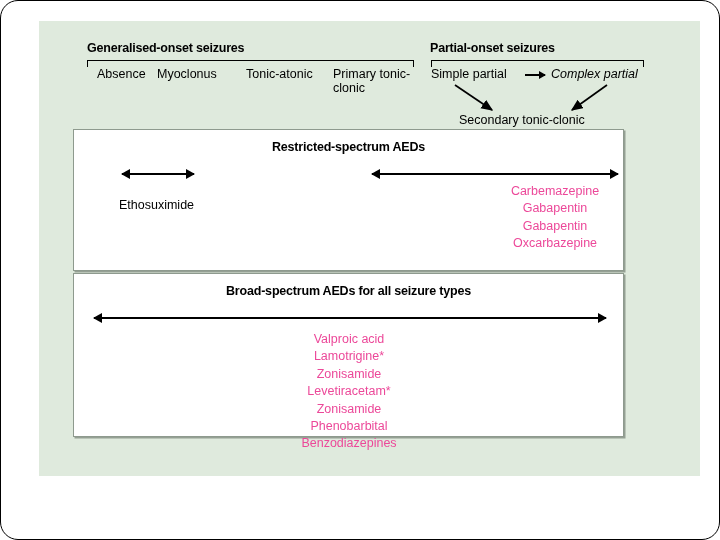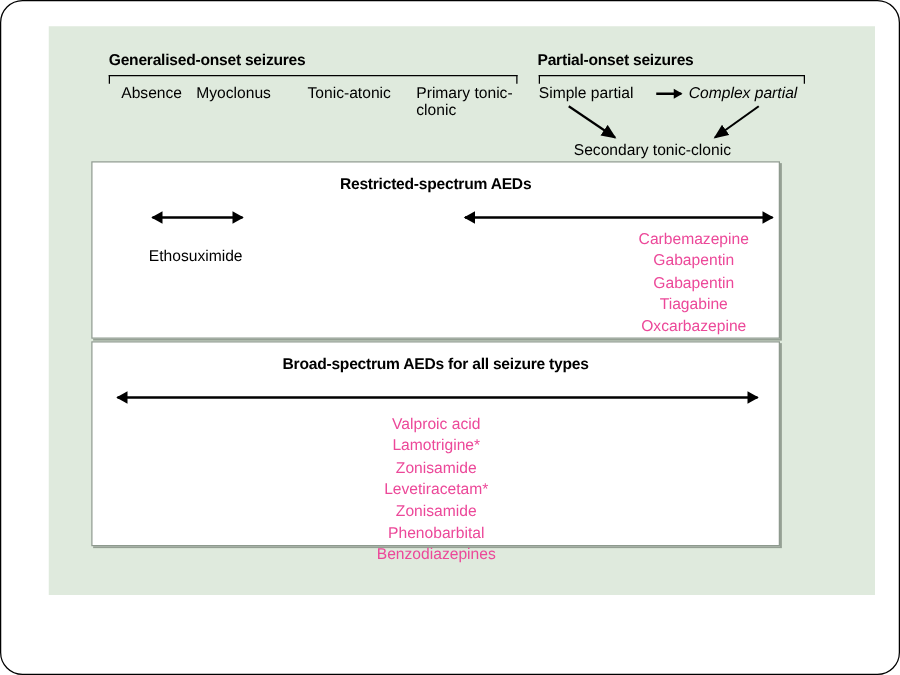--- a/index.html
+++ b/index.html
@@ -172,21 +172,20 @@
       <div class="dbl-arrow" style="left:48px;top:43px;width:72px;"></div>
 
       <div class="label-under" style="left:45px;top:68px;">Ethosuximide</div>
 
       <div class="dbl-arrow" style="left:298px;top:43px;width:246px;"></div>
 
       <div class="drug-col" style="left:386px;top:53px;width:190px;text-align:center;">
         <div>Carbemazepine</div>
         <div>Gabapentin</div>
         <div>Gabapentin</div>
-        <div>Tiagabine</div>
         <div>Oxcarbazepine</div>
       </div>
     </div>
 
     <div class="aed-box" style="left:34px;top:252px;width:551px;height:164px;">
 
       <div class="box-title" style="top:10px;">Broad-spectrum AEDs for all seizure types</div>
 
       <div class="dbl-arrow" style="left:20px;top:43px;width:512px;"></div>
 

